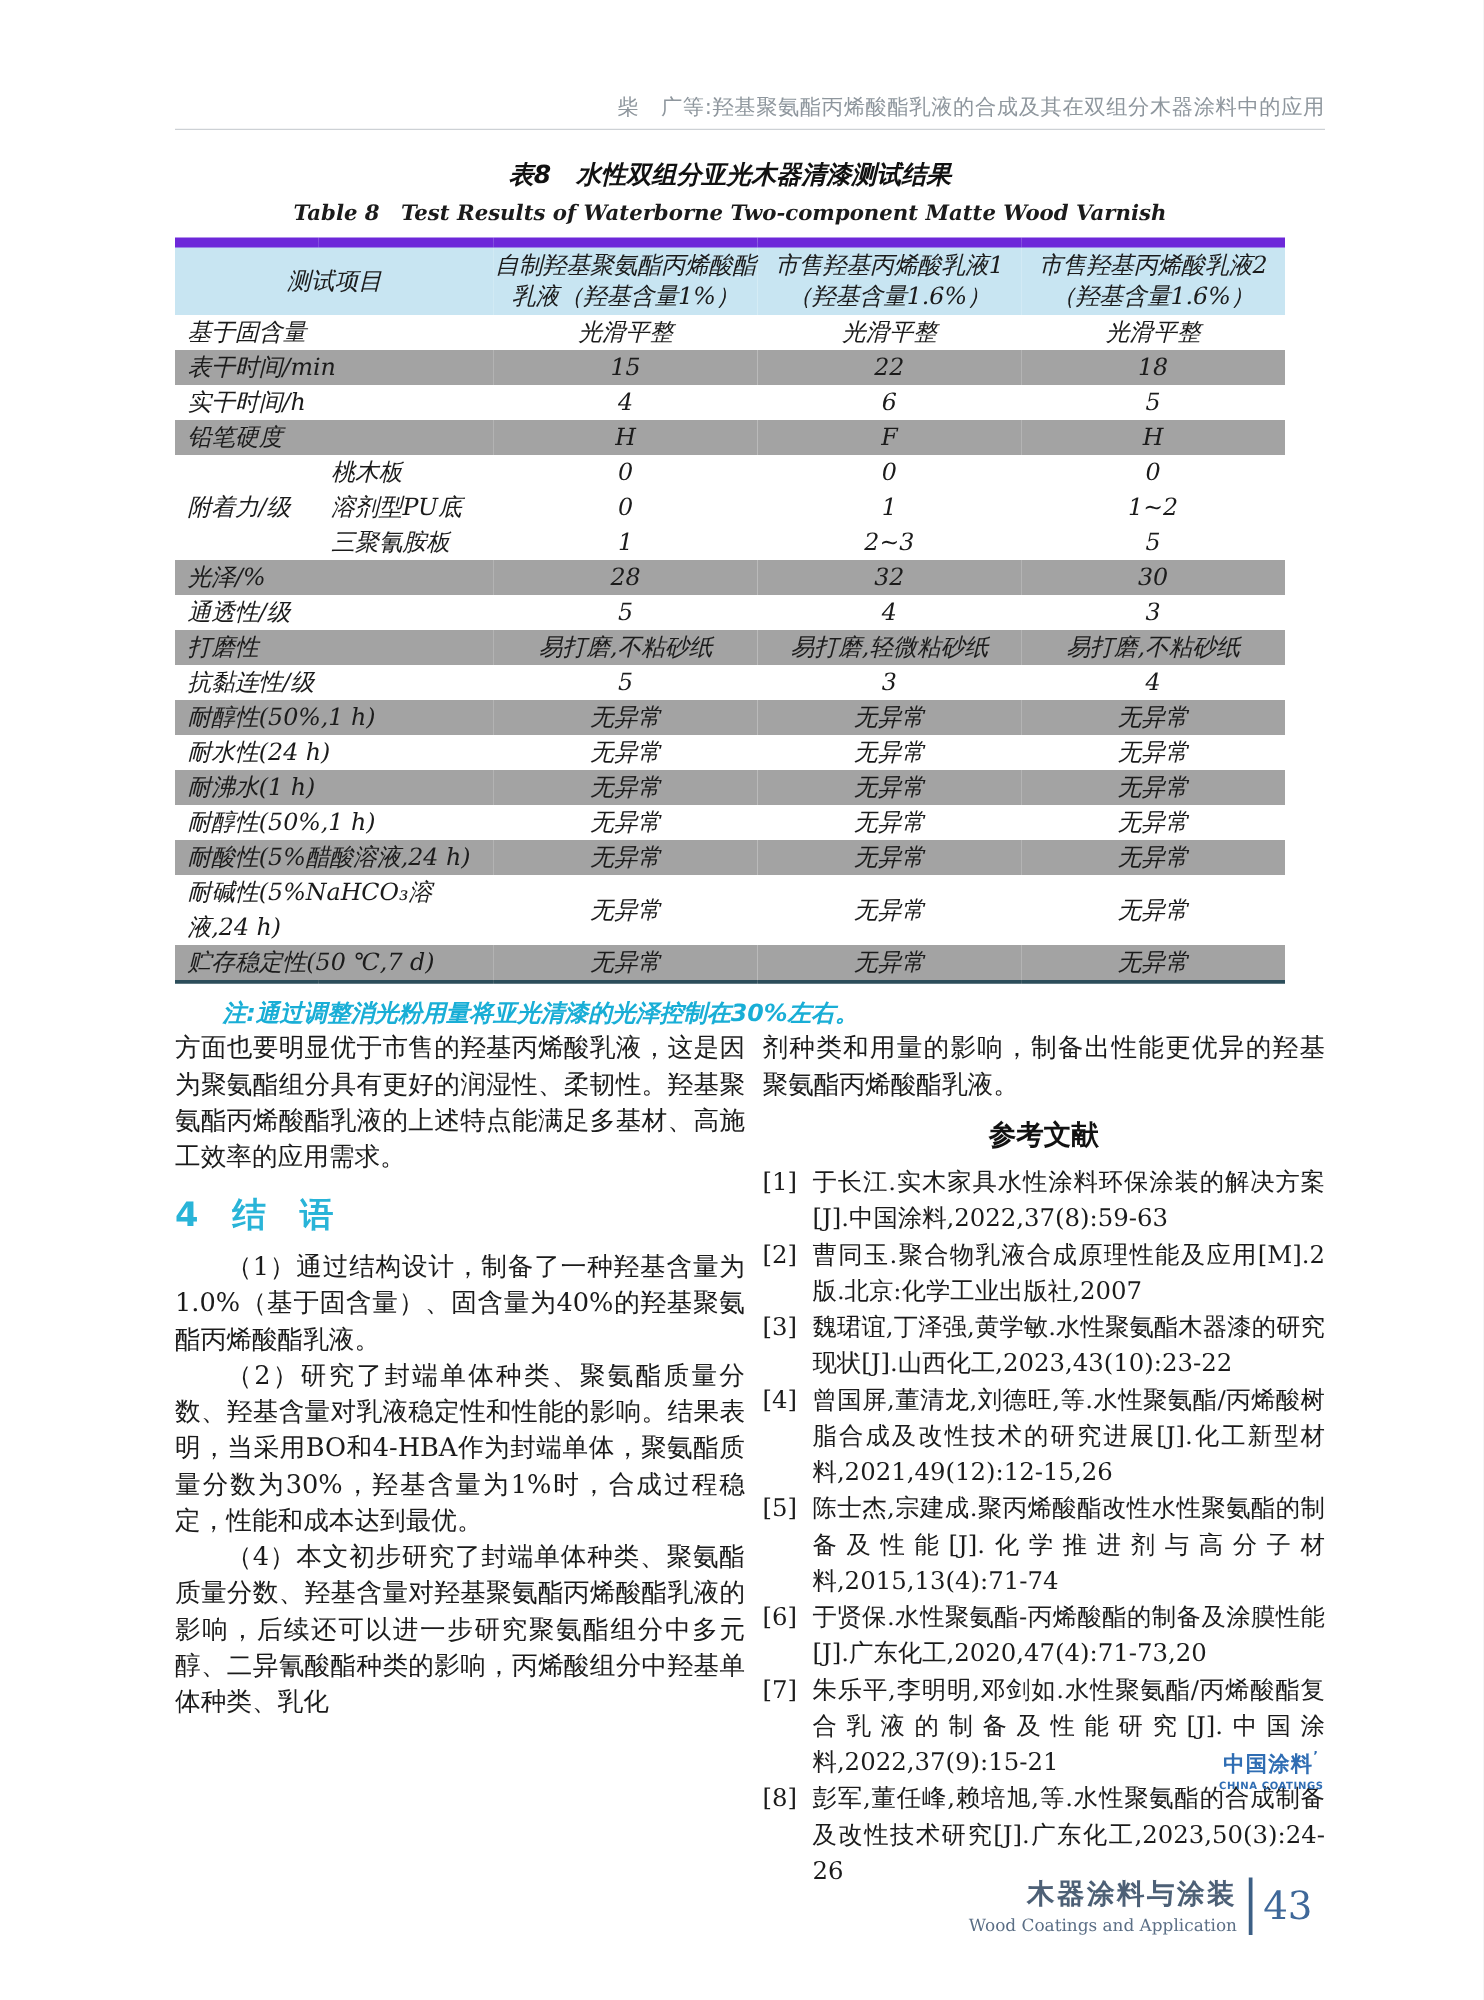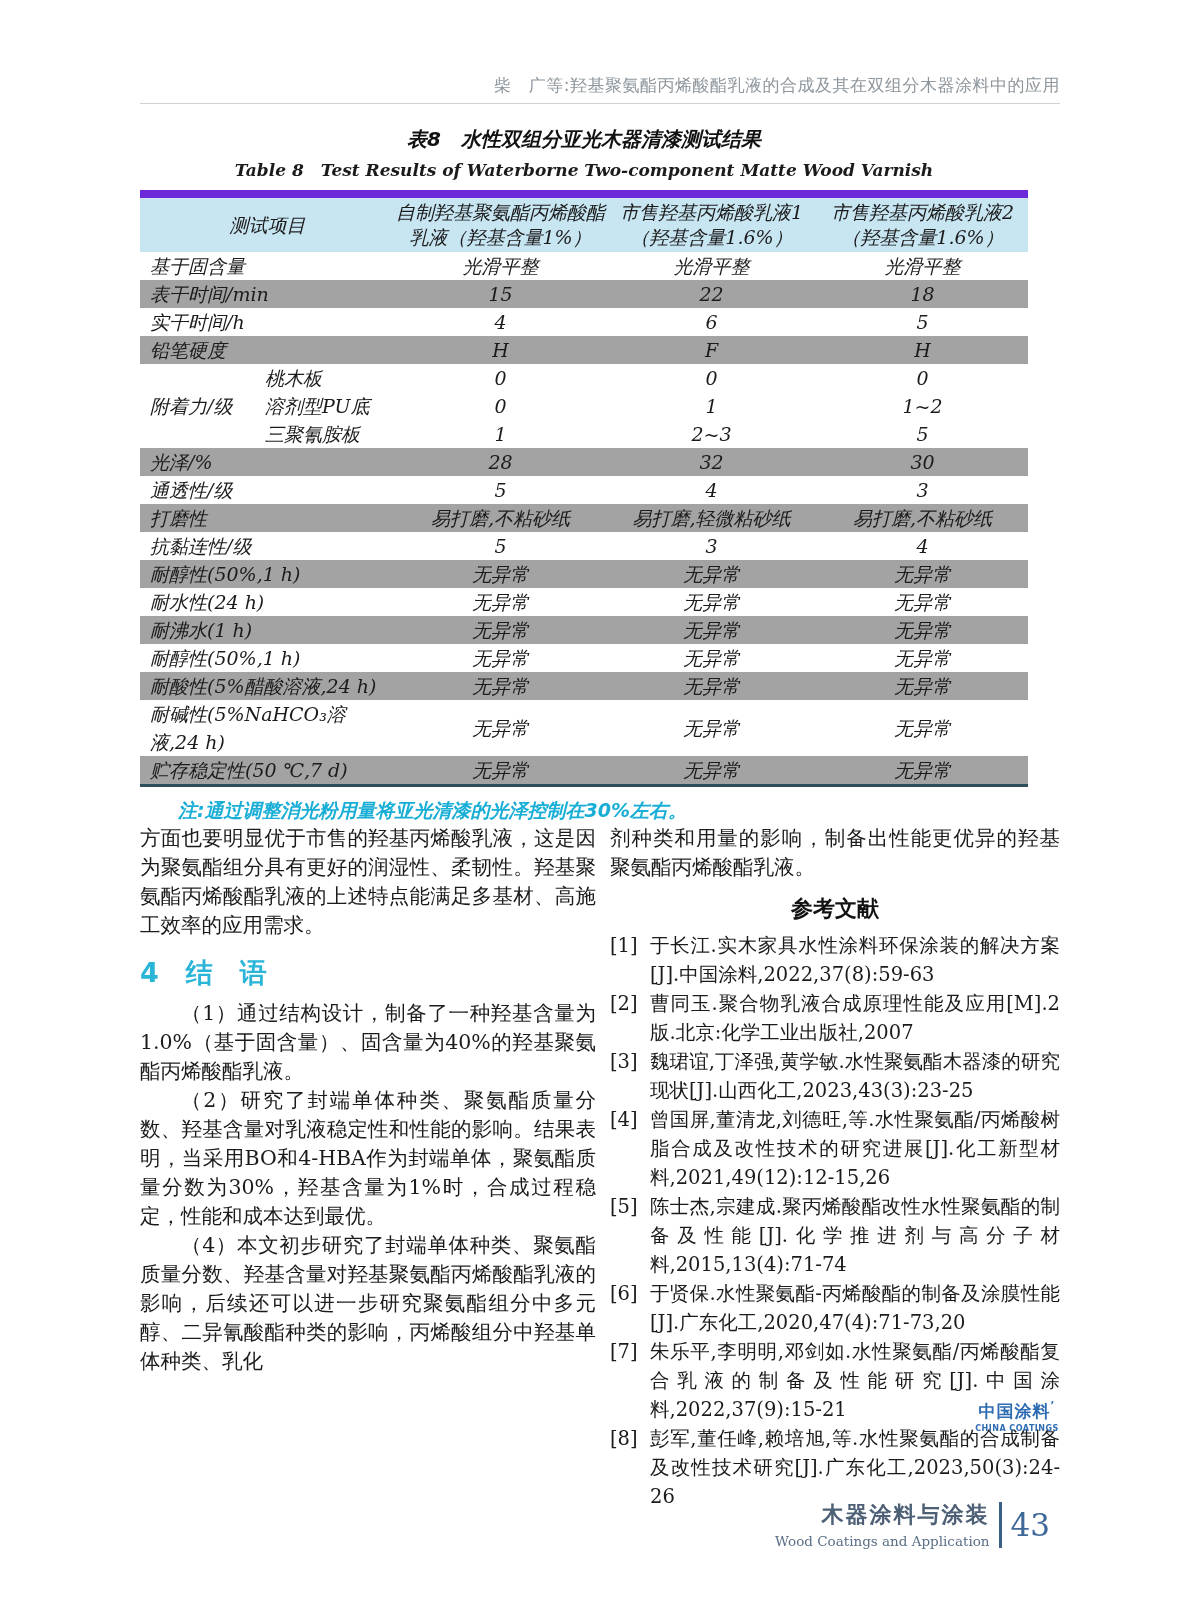--- a/index.html
+++ b/index.html
@@ -240,21 +240,21 @@
         <div class="ref-item">
           <span class="ref-num">[1]</span>
           <span class="ref-text">于长江.实木家具水性涂料环保涂装的解决方案[J].中国涂料,2022,37(8):59-63</span>
         </div>
         <div class="ref-item">
           <span class="ref-num">[2]</span>
           <span class="ref-text">曹同玉.聚合物乳液合成原理性能及应用[M].2版.北京:化学工业出版社,2007</span>
         </div>
         <div class="ref-item">
           <span class="ref-num">[3]</span>
-          <span class="ref-text">魏珺谊,丁泽强,黄学敏.水性聚氨酯木器漆的研究现状[J].山西化工,2023,43(3):23-25</span>
+          <span class="ref-text">魏珺谊,丁泽强,黄学敏.水性聚氨酯木器漆的研究现状[J].山西化工,2023,43(10):23-22</span>
         </div>
         <div class="ref-item">
           <span class="ref-num">[4]</span>
           <span class="ref-text">曾国屏,董清龙,刘德旺,等.水性聚氨酯/丙烯酸树脂合成及改性技术的研究进展[J].化工新型材料,2021,49(12):12-15,26</span>
         </div>
         <div class="ref-item">
           <span class="ref-num">[5]</span>
           <span class="ref-text">陈士杰,宗建成.聚丙烯酸酯改性水性聚氨酯的制备及性能[J].化学推进剂与高分子材料,2015,13(4):71-74</span>
         </div>
         <div class="ref-item">

